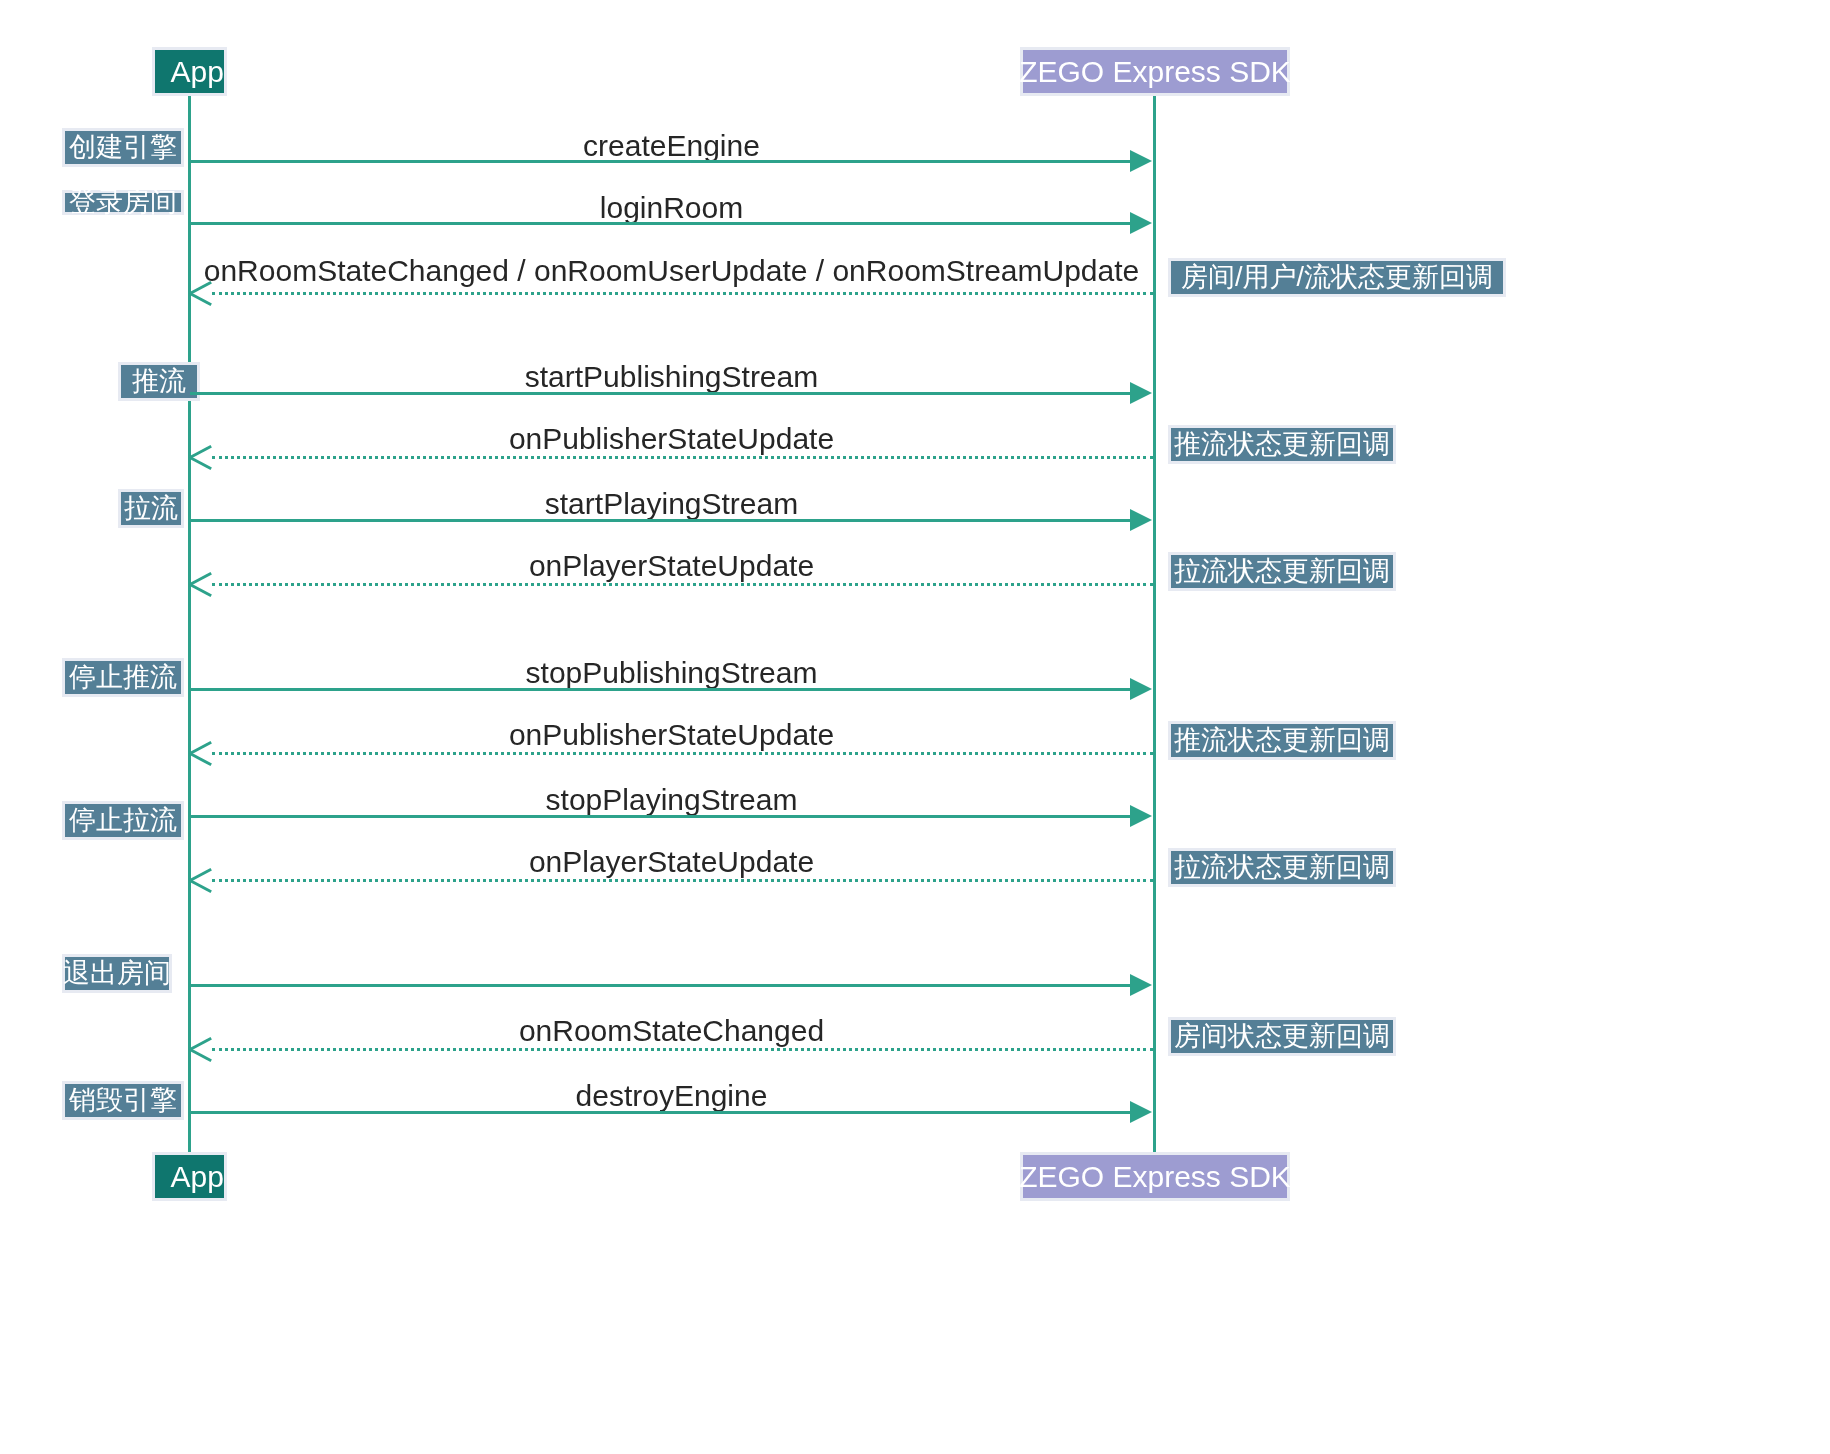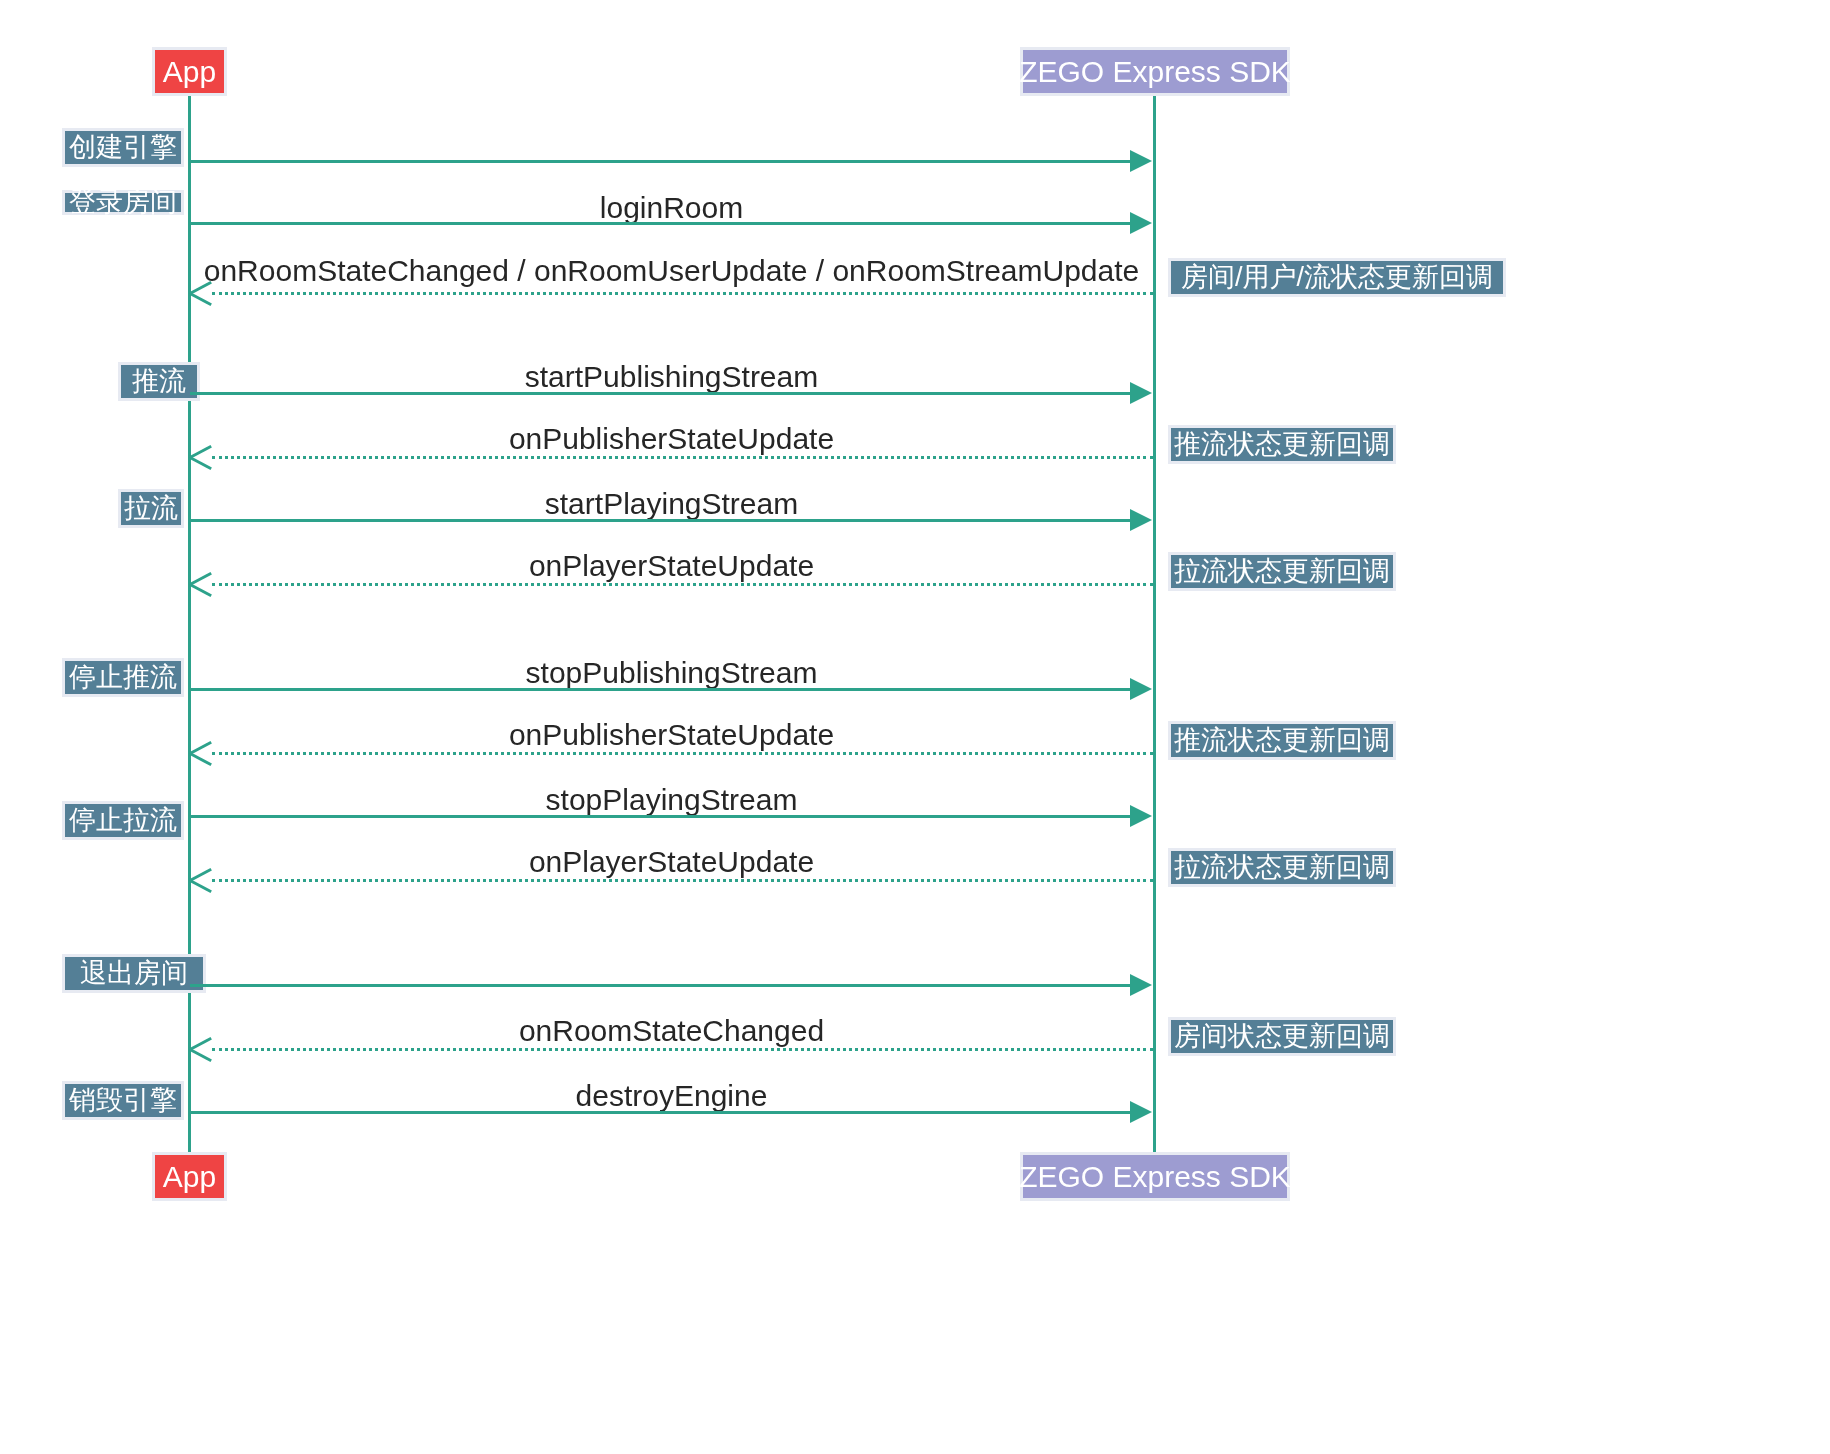--- a/index.html
+++ b/index.html
@@ -9,21 +9,21 @@
   }
   #stage{position:absolute;left:0;top:0;width:1830px;height:1454px;}
 
   
   .actor-box{
     position:absolute;box-sizing:border-box;
     display:flex;align-items:center;justify-content:center;
     color:#ffffff;font-size:30px;line-height:1;
     border:3px solid #e7eaf2;white-space:nowrap;
   }
-  .actor-app{background:#ef4444;}
+  .actor-app{background:#0f766e;justify-content:flex-end;}
   .actor-sdk{background:#9d9cd1;}
 
   
   .lifeline{position:absolute;width:3px;background:#2da28b;}
   .lifeline-sdk{background:#2da28b;}
 
   
   .tag{
     position:absolute;box-sizing:border-box;
     display:flex;align-items:center;justify-content:center;
@@ -72,20 +72,23 @@
   <div class="actor-box actor-app" style="left:152px;top:1152px;width:75px;height:49px;">
     <span>App</span>
   </div>
   <div class="actor-box actor-sdk" style="left:1020px;top:1152px;width:270px;height:49px;">
     <span>ZEGO Express SDK</span>
   </div>
 
   <div class="tag" style="left:62px;top:128px;width:122px;height:39px;">
     <span>创建引擎</span>
   </div>
+  <div class="msg-label" style="left:190px;top:131px;width:963px;">
+    <span>createEngine</span>
+  </div>
   <div class="msg-line" style="left:190px;top:160px;width:940px;"></div>
   <div class="arrow-head arrow-right" style="left:1130px;top:150px;"></div>
 
   <div class="tag" style="left:62px;top:190px;width:122px;height:25px;">
     <span>登录房间</span>
   </div>
   <div class="msg-label" style="left:190px;top:193px;width:963px;">
     <span>loginRoom</span>
   </div>
   <div class="msg-line" style="left:190px;top:222px;width:940px;"></div>
@@ -180,21 +183,21 @@
   </div>
   <div class="msg-line dotted" style="left:212px;top:879px;width:941px;"></div>
   <div class="arrow-open" style="left:190px;top:879px;">
     <span style="transform:rotate(28deg);"></span>
     <span style="transform:rotate(-28deg);"></span>
   </div>
   <div class="tag" style="left:1168px;top:848px;width:228px;height:39px;">
     <span>拉流状态更新回调</span>
   </div>
 
-  <div class="tag" style="left:62px;top:954px;width:144px;height:39px;">
+  <div class="tag" style="left:62px;top:954px;width:110px;height:39px;">
     <span>退出房间</span>
   </div>
   <div class="msg-line" style="left:190px;top:984px;width:940px;"></div>
   <div class="arrow-head arrow-right" style="left:1130px;top:974px;"></div>
 
   <div class="msg-label" style="left:190px;top:1016px;width:963px;">
     <span>onRoomStateChanged</span>
   </div>
   <div class="msg-line dotted" style="left:212px;top:1048px;width:941px;"></div>
   <div class="arrow-open" style="left:190px;top:1048px;">

